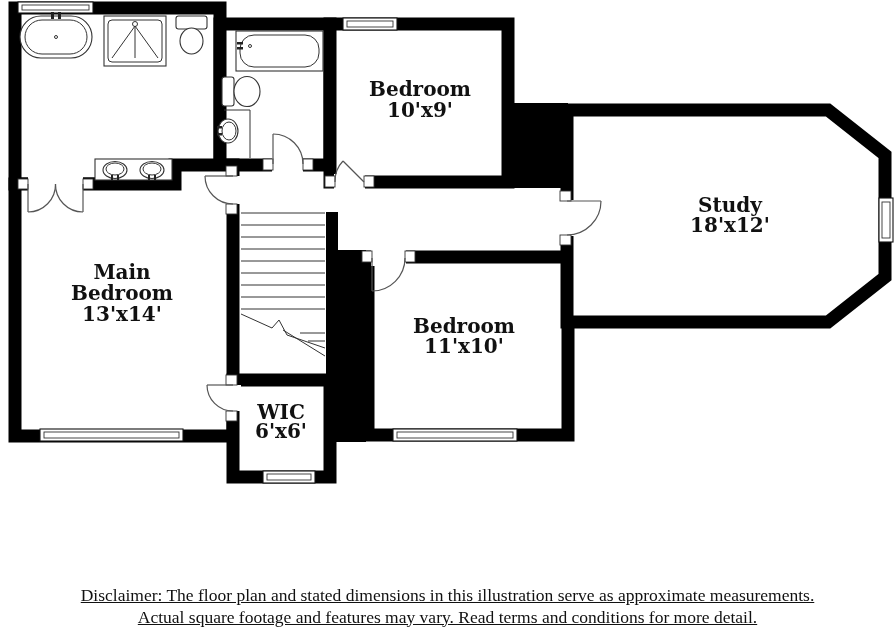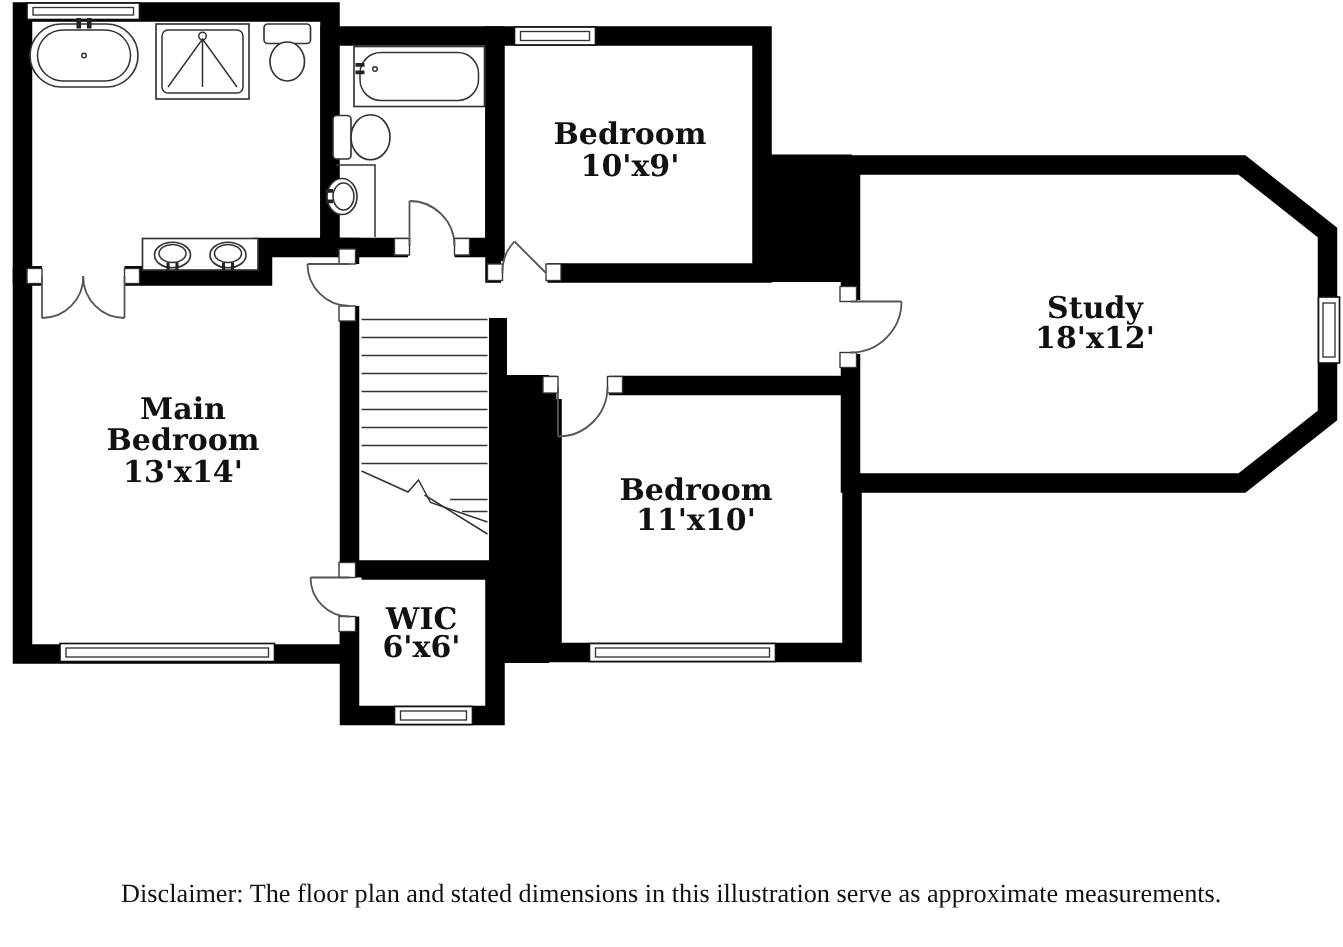--- a/index.html
+++ b/index.html
@@ -15,21 +15,21 @@
   .fx{fill:#ffffff;stroke:#333333;stroke-width:1.1;}
   .fxl{fill:none;stroke:#333333;stroke-width:1;}
   .fxd{fill:#222222;stroke:none;}
   .win{fill:#ffffff;stroke:#111111;stroke-width:1.1;}
   .winin{fill:none;stroke:#333333;stroke-width:0.9;}
   .tread{stroke:#333333;stroke-width:1;fill:none;}
   .room-label{font-family:"DejaVu Serif",serif;font-weight:bold;fill:#111111;
               font-size:20px;text-anchor:middle;}
   .disclaimer{position:absolute;left:0;top:585px;width:895px;text-align:center;
               font-family:"Liberation Serif",serif;font-size:17.5px;line-height:21.5px;
-              color:#111111;}
+              color:#111111;text-decoration:underline;}
 </style>
 </head>
 <body>
 
 <div class="stage">
 <svg width="895" height="631" viewBox="0 0 895 631">
 
   <g>
     <rect class="room" x="15" y="8" width="205" height="176"></rect>
     <rect class="room" x="220" y="24" width="110" height="141"></rect>
@@ -209,14 +209,15 @@
     <text class="room-label" x="730" y="232">18'x12'</text>
   </g>
   <g>
     <text class="room-label" x="281" y="419">WIC</text>
     <text class="room-label" x="281" y="438">6'x6'</text>
   </g>
 </svg>
 
   <div class="disclaimer">
     <div>Disclaimer: The floor plan and stated dimensions in this illustration serve as approximate measurements.</div>
+    <div>Actual square footage and features may vary. Read terms and conditions for more detail.</div>
   </div>
 </div>
 
 </body></html>

